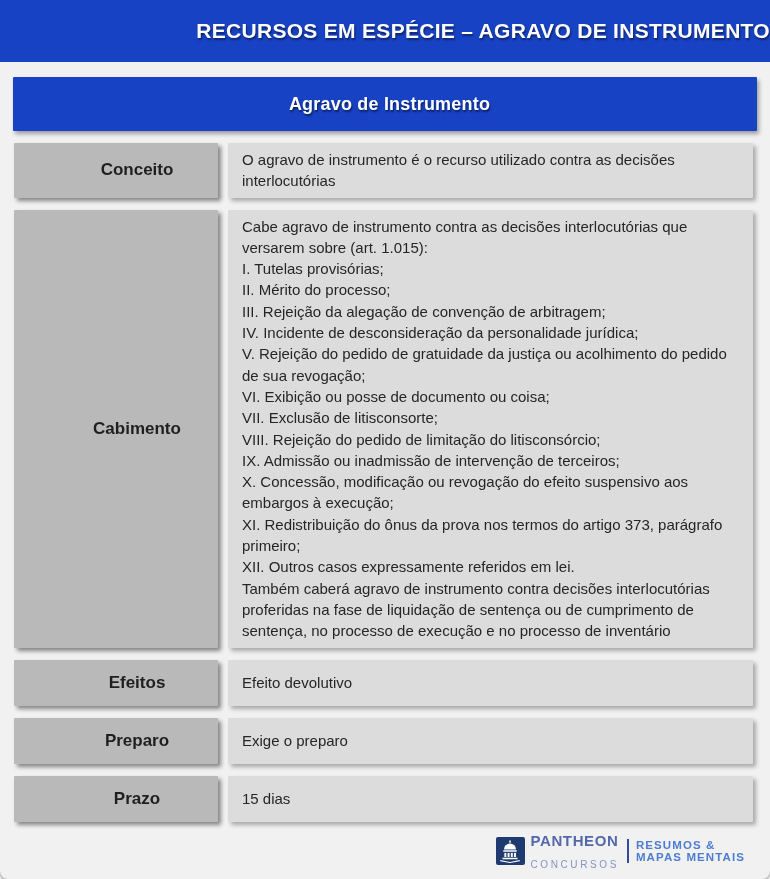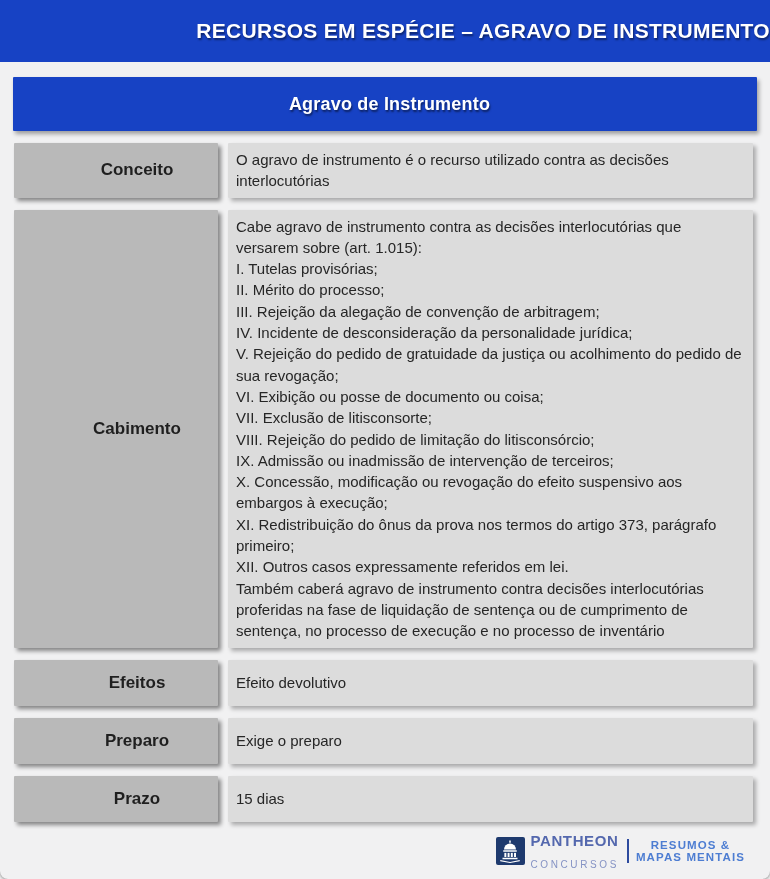--- a/index.html
+++ b/index.html
@@ -76,21 +76,21 @@
     font-size: 17px;
     font-weight: bold;
   }
   .content-box {
     flex: 1 1 auto;
     background: #dcdcdc;
     display: flex;
     align-items: center;
     box-shadow: 3px 3px 4px rgba(0,0,0,0.30);
     border-radius: 1px;
-    padding: 6px 8px;
+    padding: 6px 14px;
     box-sizing: border-box;
   }
   .content-box .content-text {
     color: #262626;
     font-size: 15px;
     line-height: 1.42;
     white-space: pre-line;
   }
   .footer {
     display: flex;
@@ -130,21 +130,20 @@
     height: 24px;
     background: #2d4a9e;
     margin: 0 7px 0 8px;
   }
   .brand-tagline { display: flex; flex-direction: column; line-height: 1.05; }
   .tagline-line {
     color: #4d7dd2;
     font-size: 11.5px;
     font-weight: bold;
     letter-spacing: 1.1px;
-    text-align: center;
   }
 </style>
 </head>
 <body>
 
 <div class="page">
 
   <div class="top-banner">
     <span class="banner-text">RECURSOS EM ESPÉCIE – AGRAVO DE INSTRUMENTO</span>
   </div>

